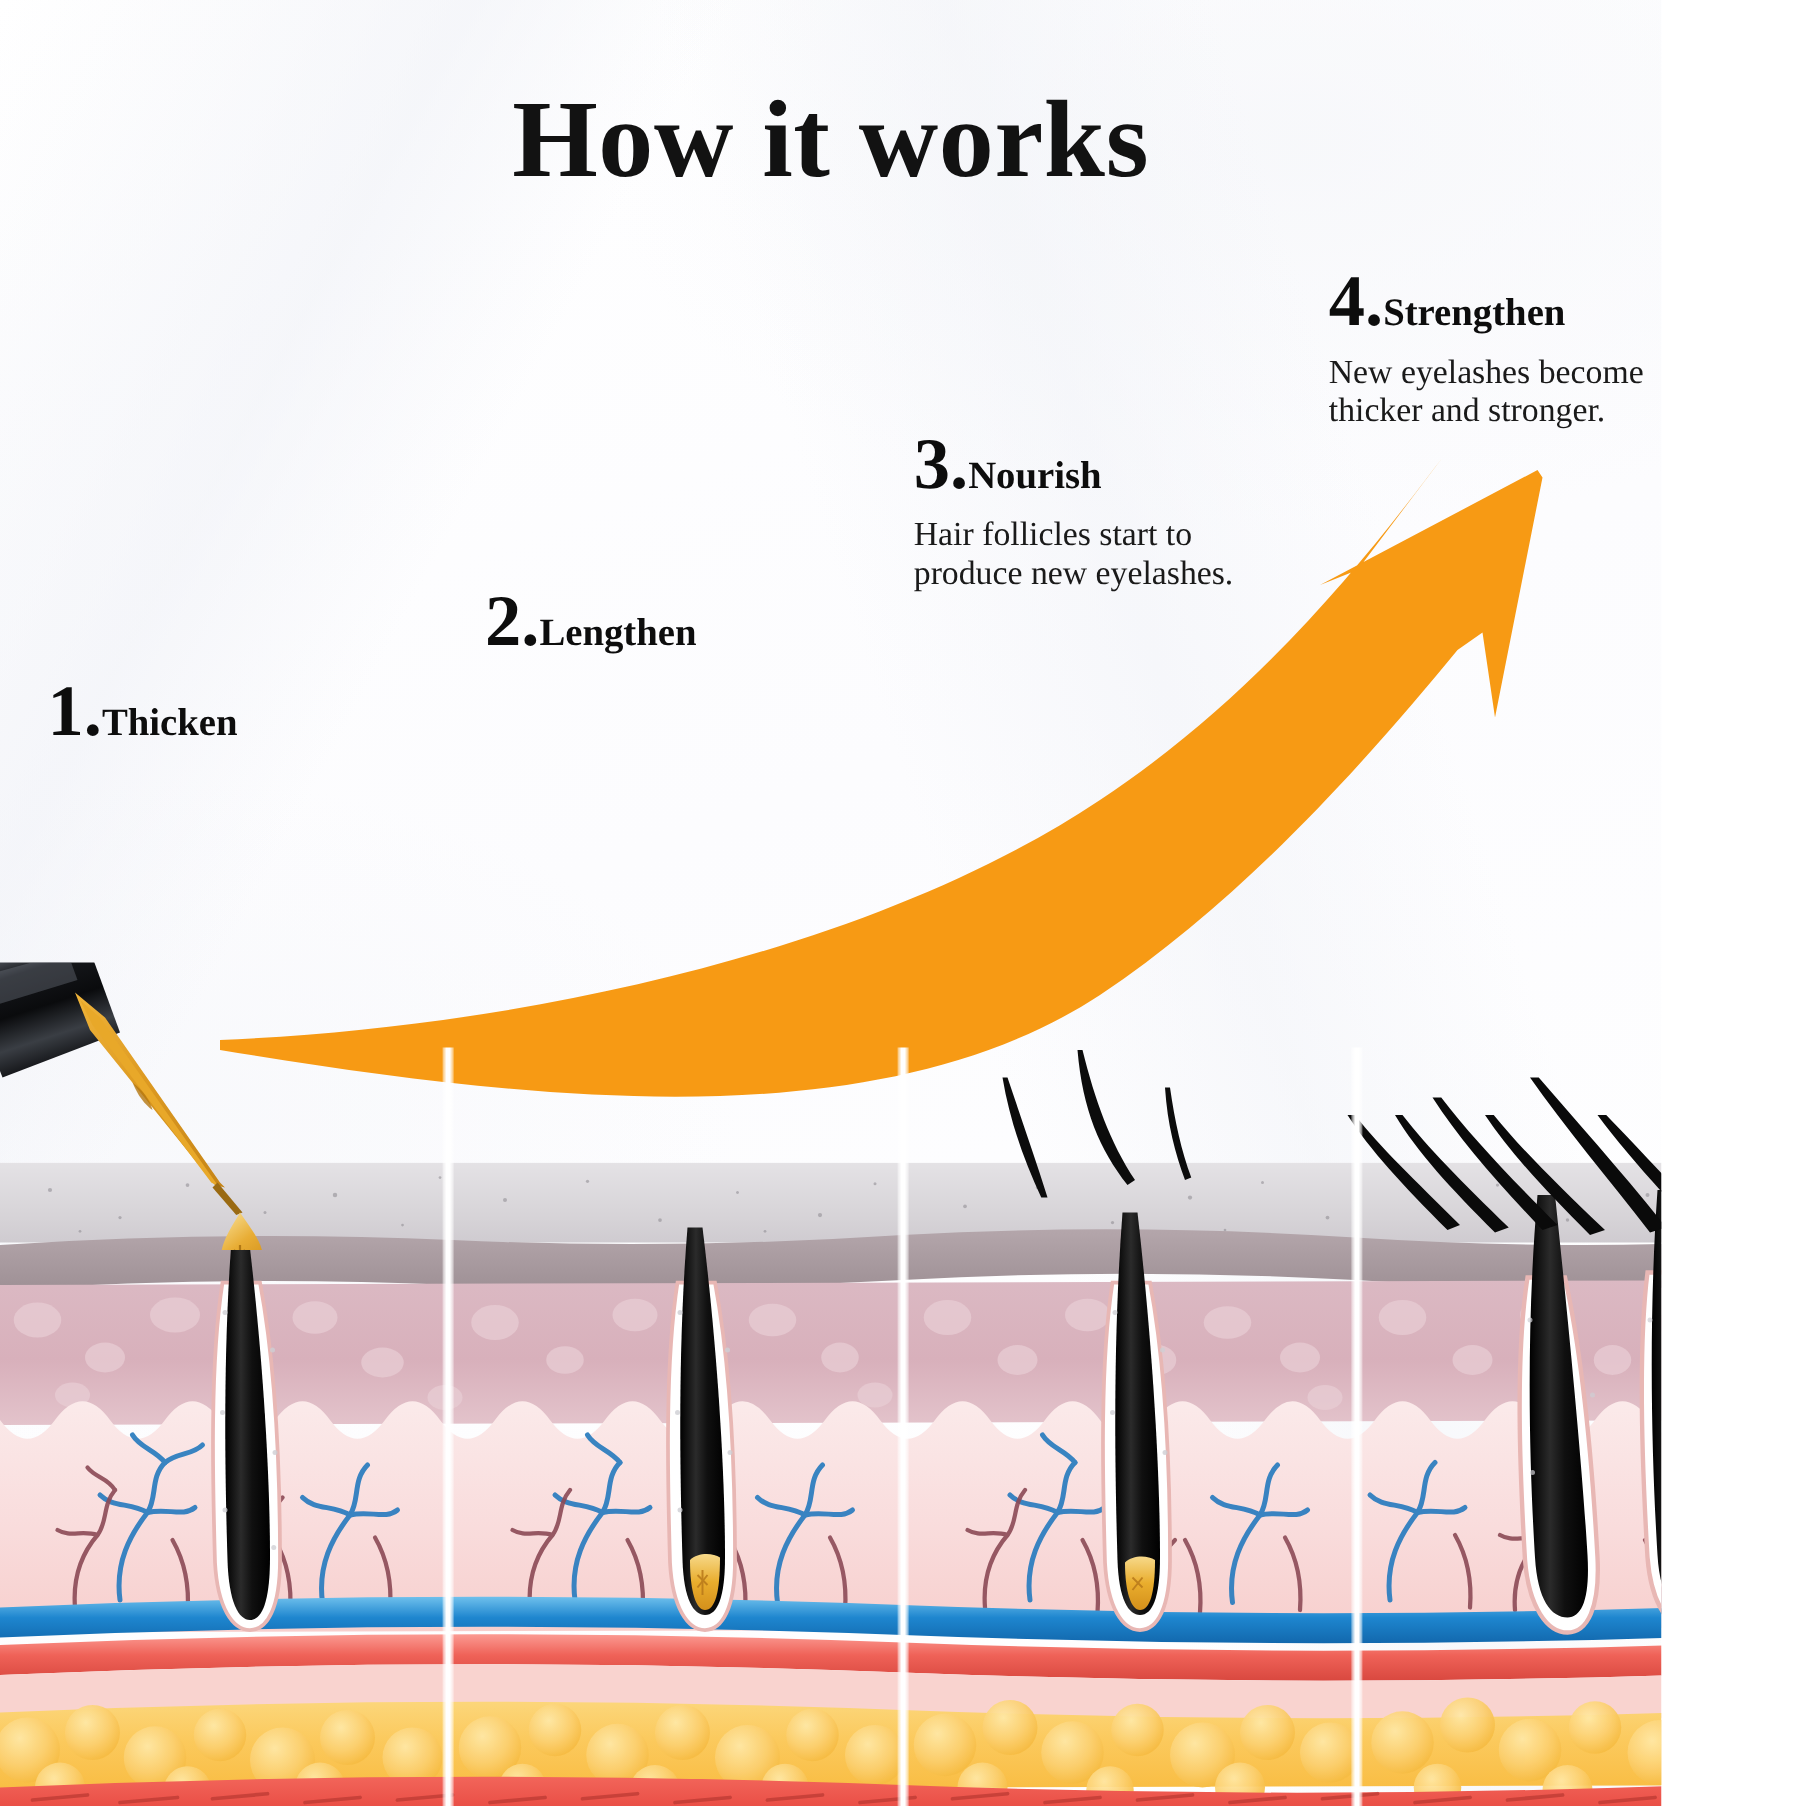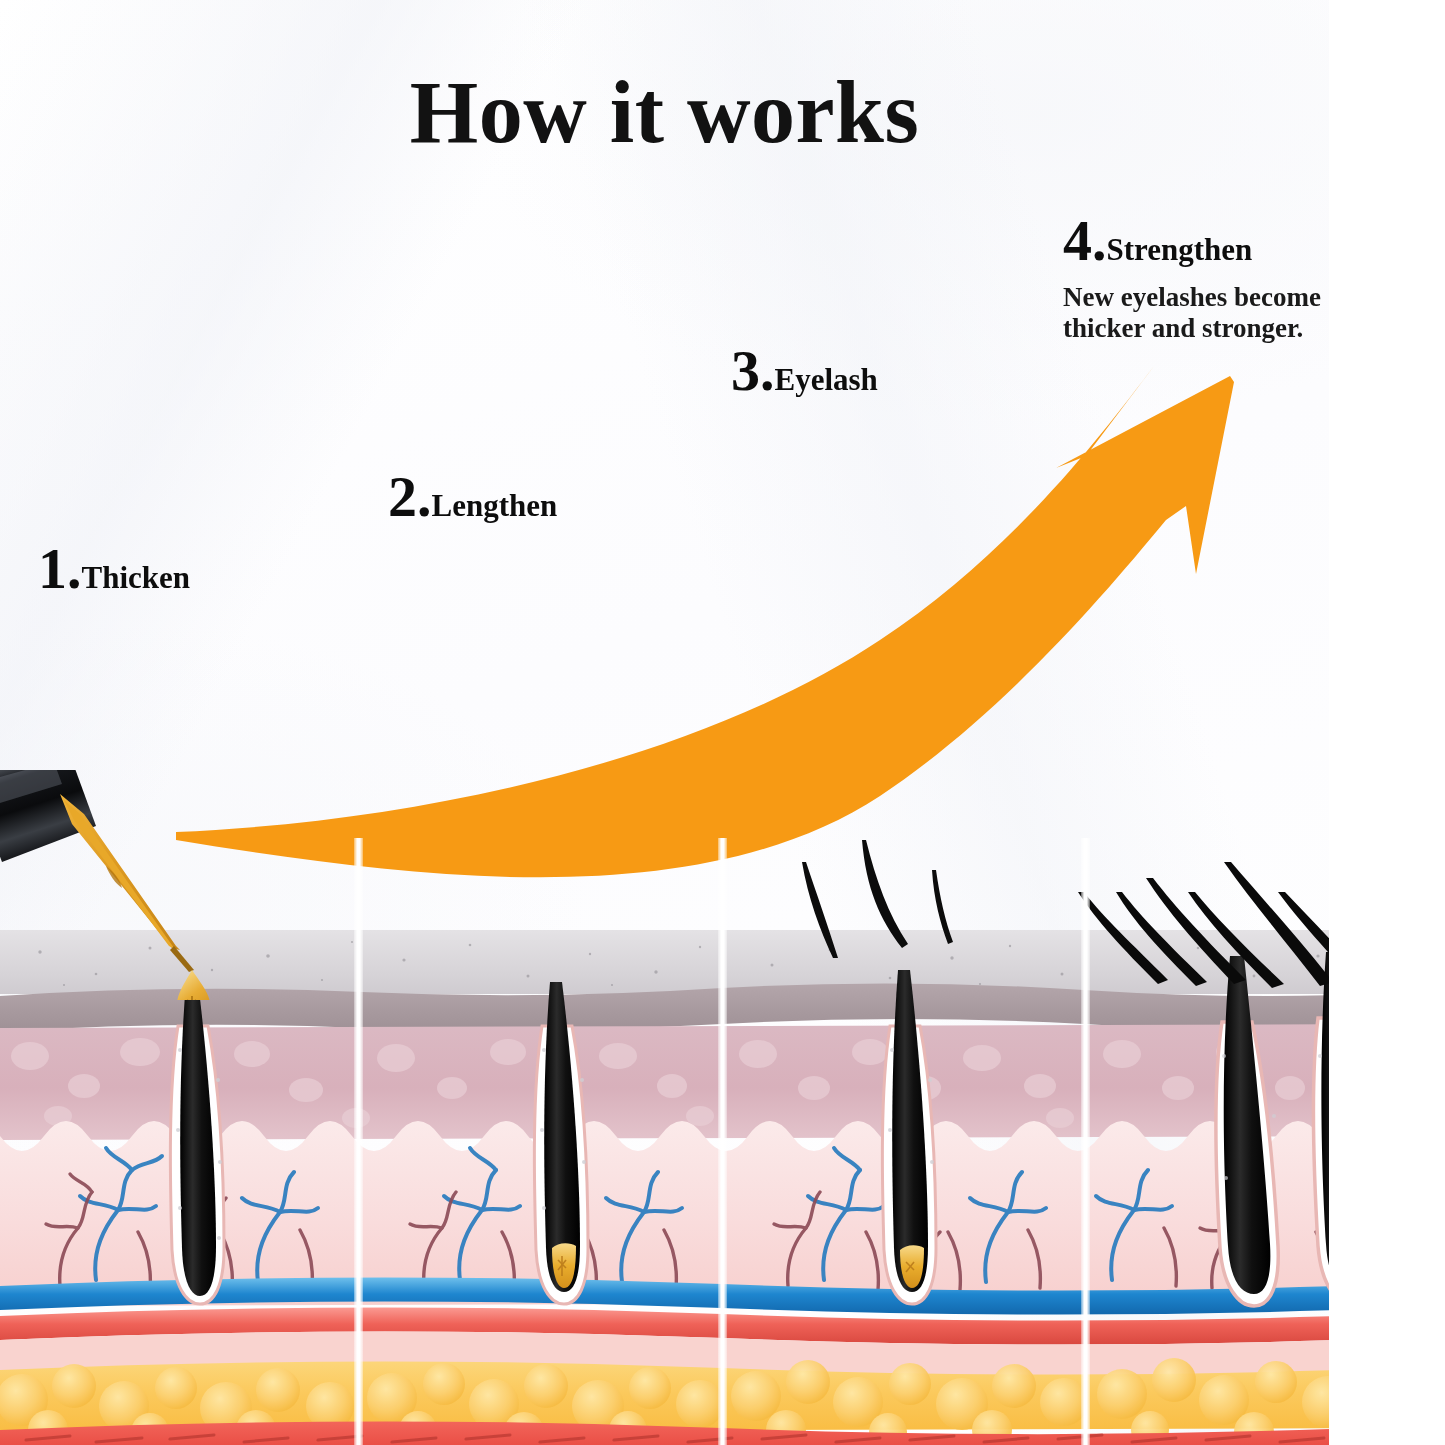--- a/index.html
+++ b/index.html
@@ -53,21 +53,20 @@
   }
   .step-head .num { font-size: 58px; }
   .step-head .name { font-size: 31px; }
   .step-body {
     margin-top: 12px;
     font-family: "Liberation Serif", serif;
     font-size: 27px;
     line-height: 1.16;
     color: #1a1a1a;
     white-space: pre-line;
-    font-weight: bold;
   }
 
   #step1 { left: 38px;   top: 540px; }
   #step2 { left: 388px;  top: 468px; }
   #step3 { left: 731px;  top: 342px; }
   #step4 { left: 1063px; top: 212px; }
 
   
   #arrow { position: absolute; left: 0; top: 0; width: 1445px; height: 1445px; pointer-events: none; }
 
@@ -558,22 +557,24 @@
   </div>
 
   <div class="step" id="step2">
     <div class="step-head">
       <span class="num">2.</span><span class="name">Lengthen</span>
     </div>
   </div>
 
   <div class="step" id="step3">
     <div class="step-head">
-      <span class="num">3.</span><span class="name">Eyelash</span>
+      <span class="num">3.</span><span class="name">Nourish</span>
     </div>
+    <div class="step-body">Hair follicles start to
+produce new eyelashes.</div>
   </div>
 
   <div class="step" id="step4">
     <div class="step-head">
       <span class="num">4.</span><span class="name">Strengthen</span>
     </div>
     <div class="step-body">New eyelashes become
 thicker and stronger.</div>
   </div>
 

